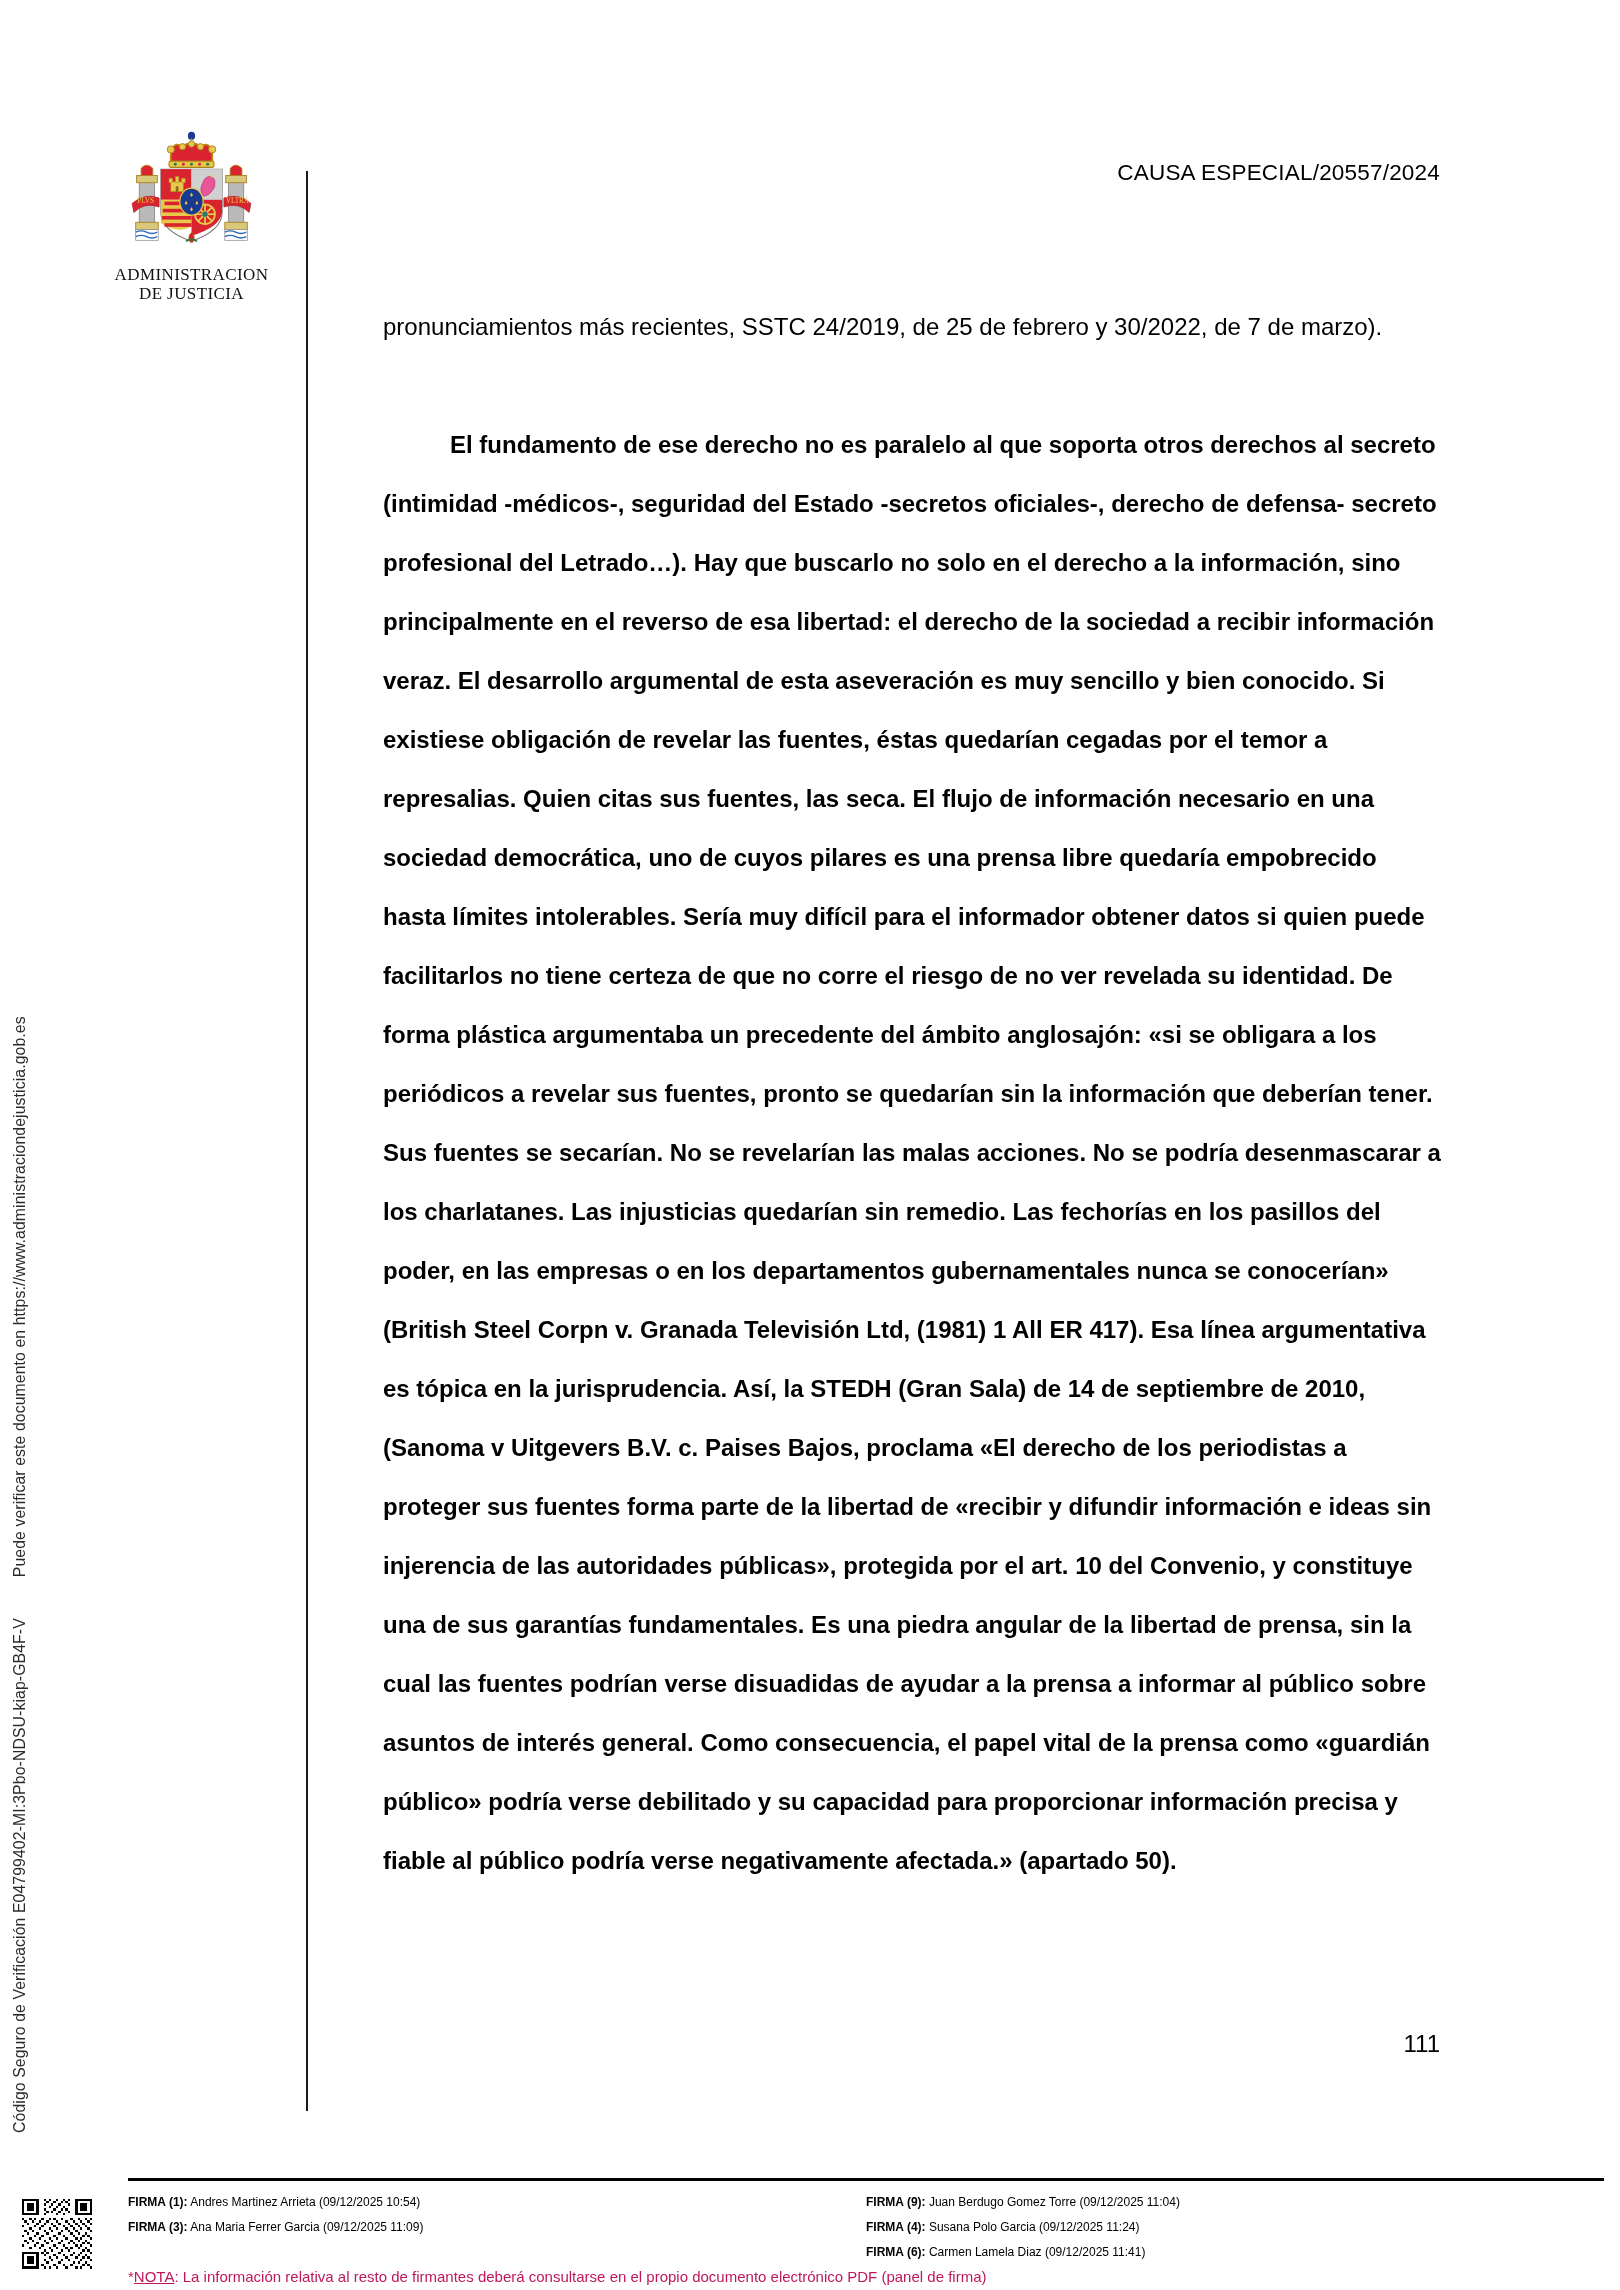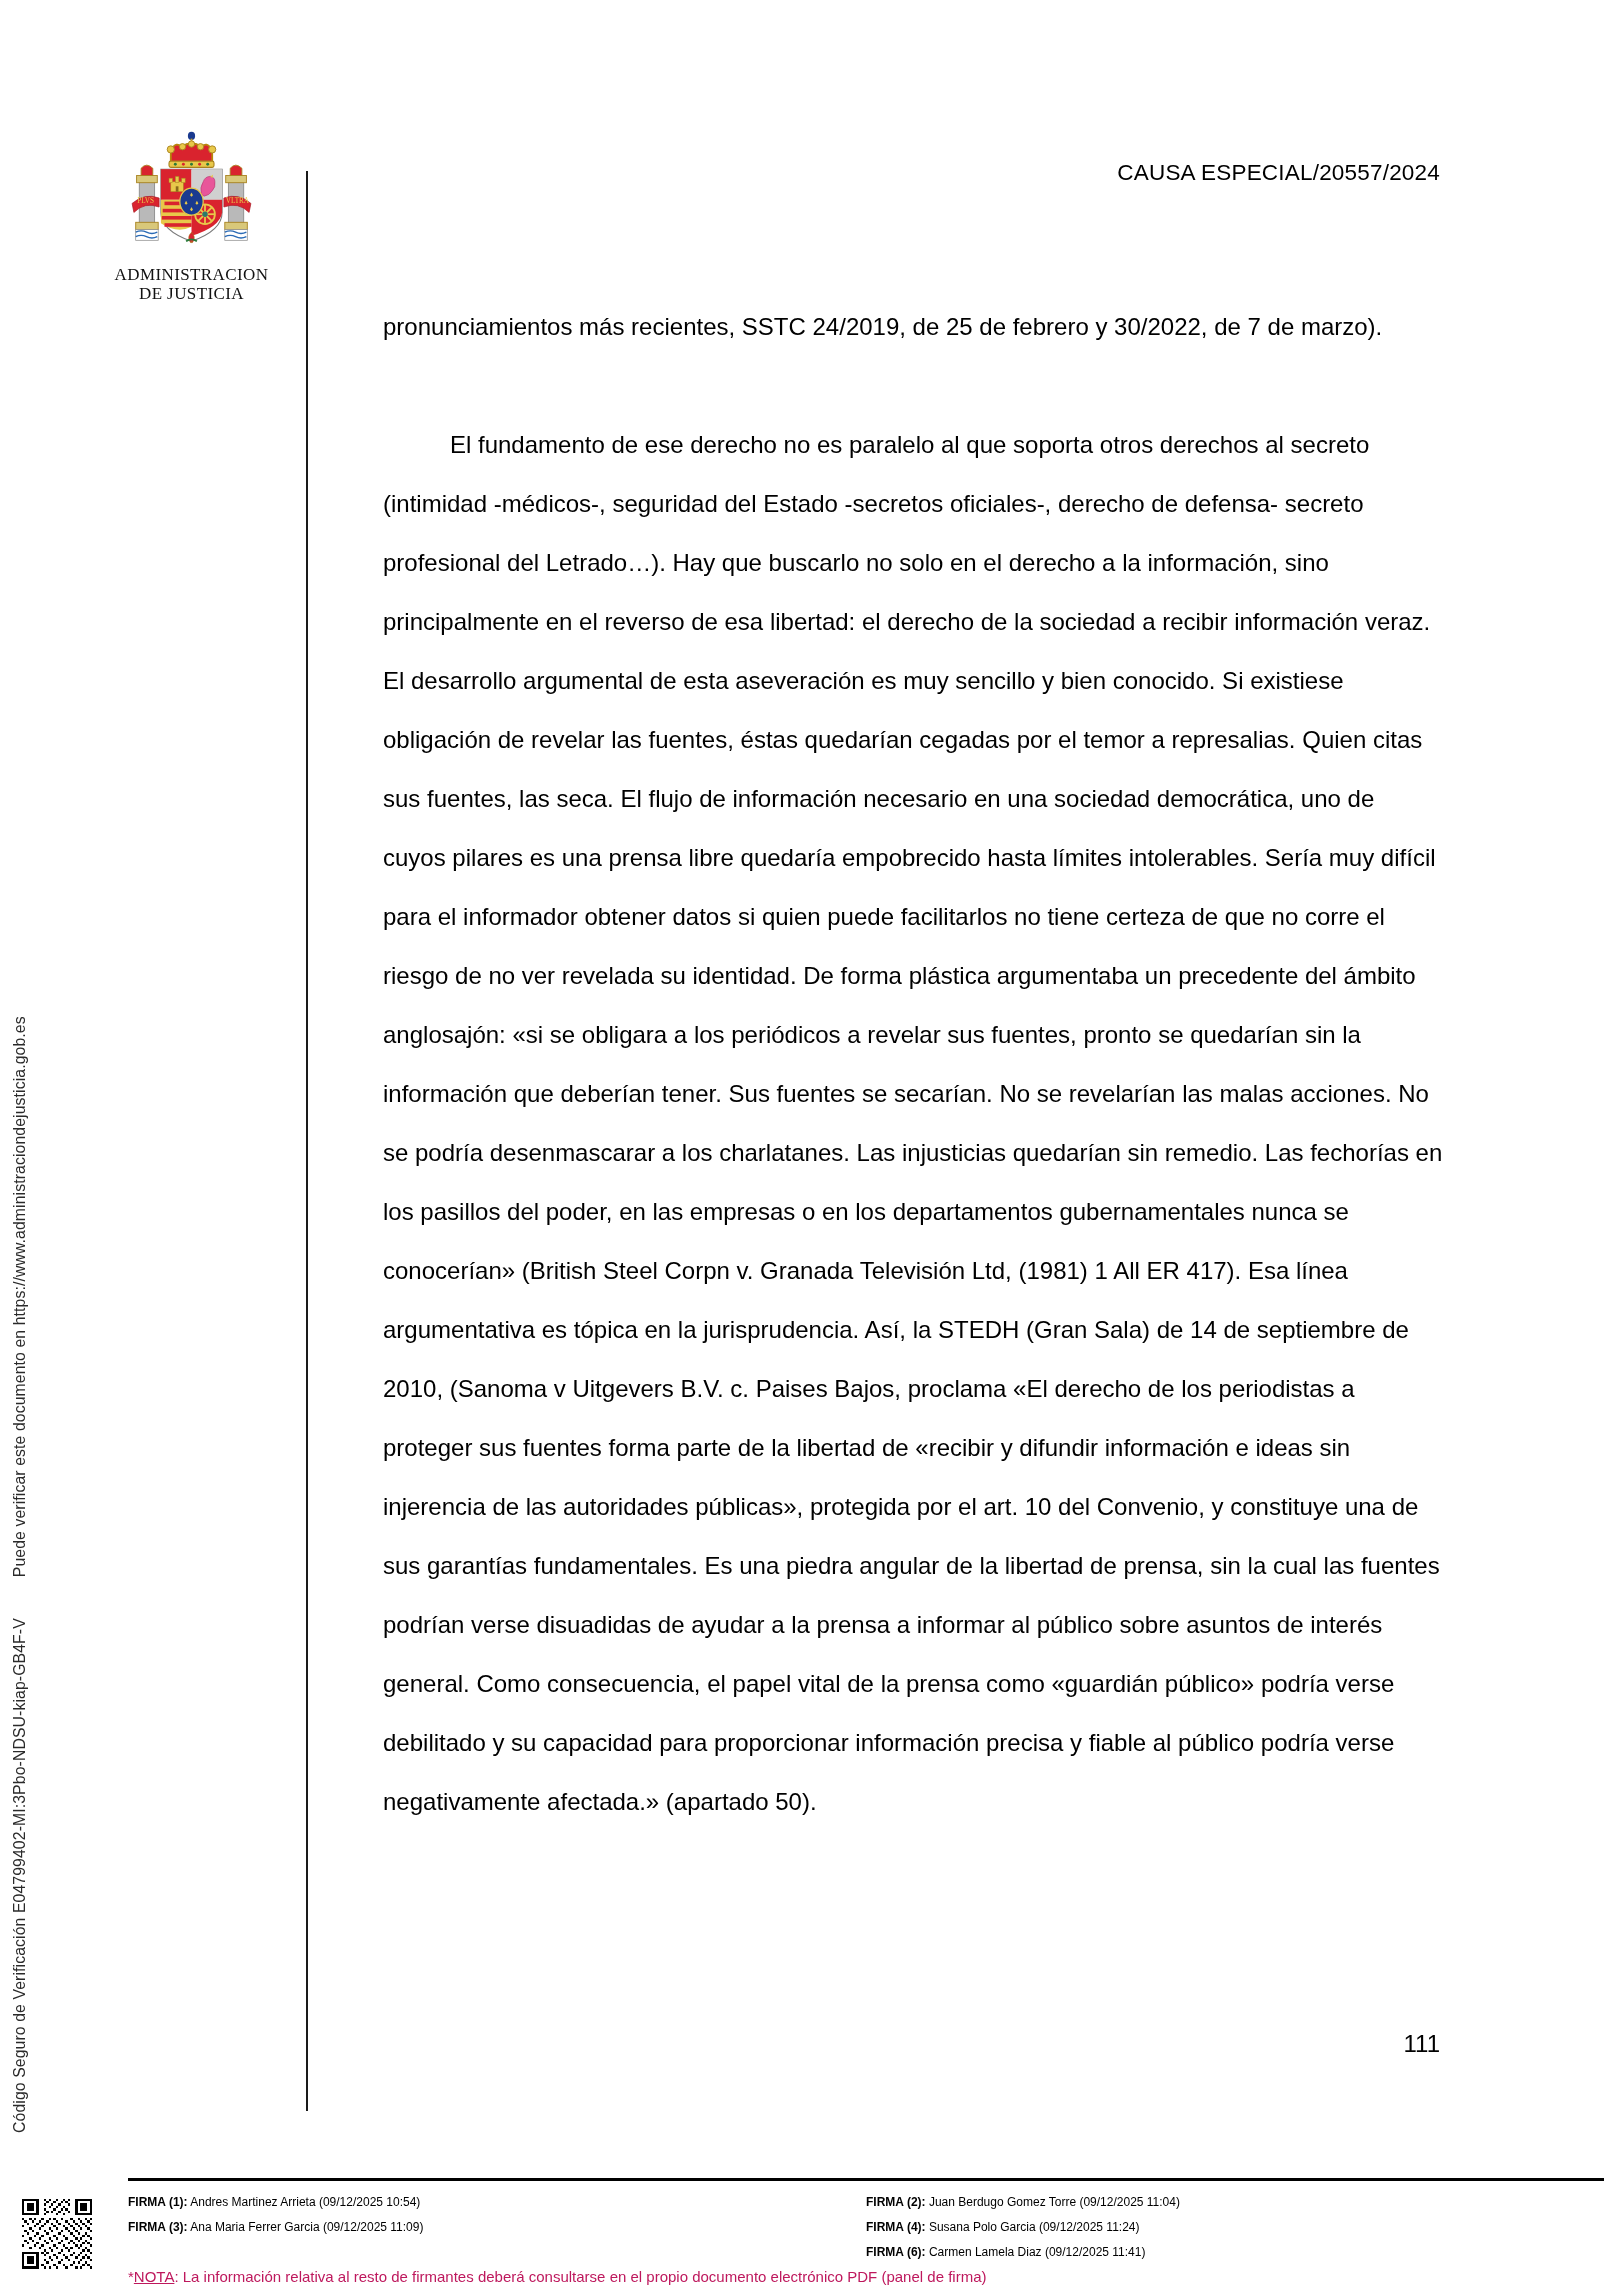--- a/index.html
+++ b/index.html
@@ -85,21 +85,21 @@
     left: 383px;
     top: 297px;
     width: 1060px;
     font-size: 24px;
     line-height: 59px;
     text-align: justify;
     text-justify: inter-word;
   }
   .body-text p { margin: 0; }
   .body-text p.indent { text-indent: 67px; }
-  .body-text p.spacer-before { margin-top: 59px; }
+  .body-text p.spacer-before { margin-top: 59px; font-weight: bold; }
   .body-text p:last-child { text-align: left; }
 
   
   .page-number {
     position: absolute;
     left: 378px;
     top: 2030px;
     width: 1062px;
     text-align: right;
     font-size: 24px;
@@ -483,21 +483,21 @@
         <span class="lbl">FIRMA (1):</span>
         <span>Andres Martinez Arrieta (09/12/2025 10:54)</span>
       </div>
       <div class="firma-line">
         <span class="lbl">FIRMA (3):</span>
         <span>Ana Maria Ferrer Garcia (09/12/2025 11:09)</span>
       </div>
     </div>
     <div class="footer-col">
       <div class="firma-line">
-        <span class="lbl">FIRMA (2):</span>
+        <span class="lbl">FIRMA (9):</span>
         <span>Juan Berdugo Gomez Torre (09/12/2025 11:04)</span>
       </div>
       <div class="firma-line">
         <span class="lbl">FIRMA (4):</span>
         <span>Susana Polo Garcia (09/12/2025 11:24)</span>
       </div>
       <div class="firma-line">
         <span class="lbl">FIRMA (6):</span>
         <span>Carmen Lamela Diaz (09/12/2025 11:41)</span>
       </div>

